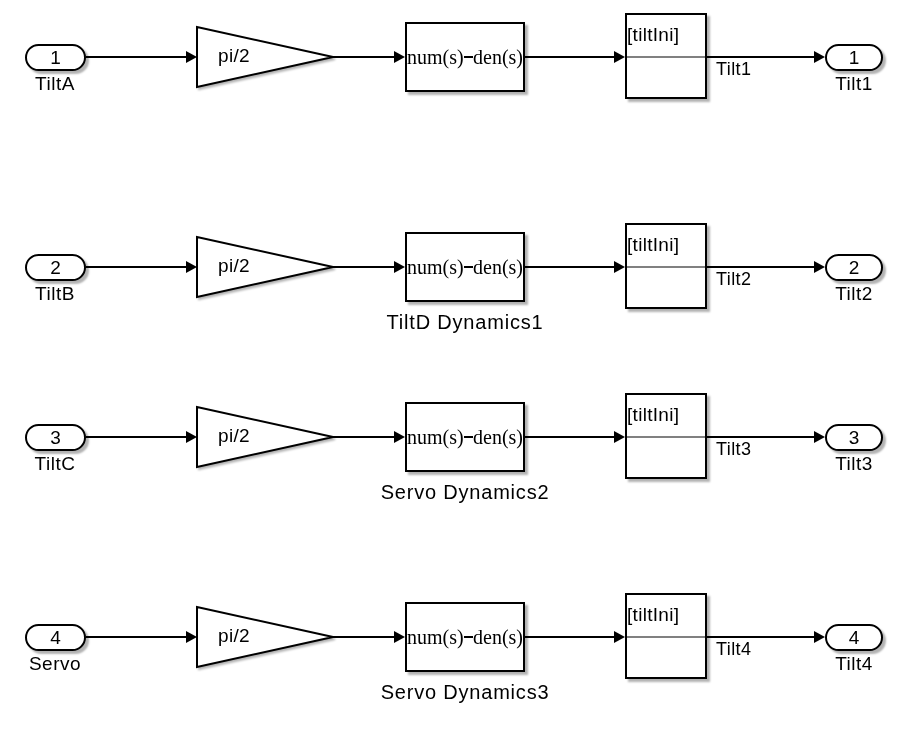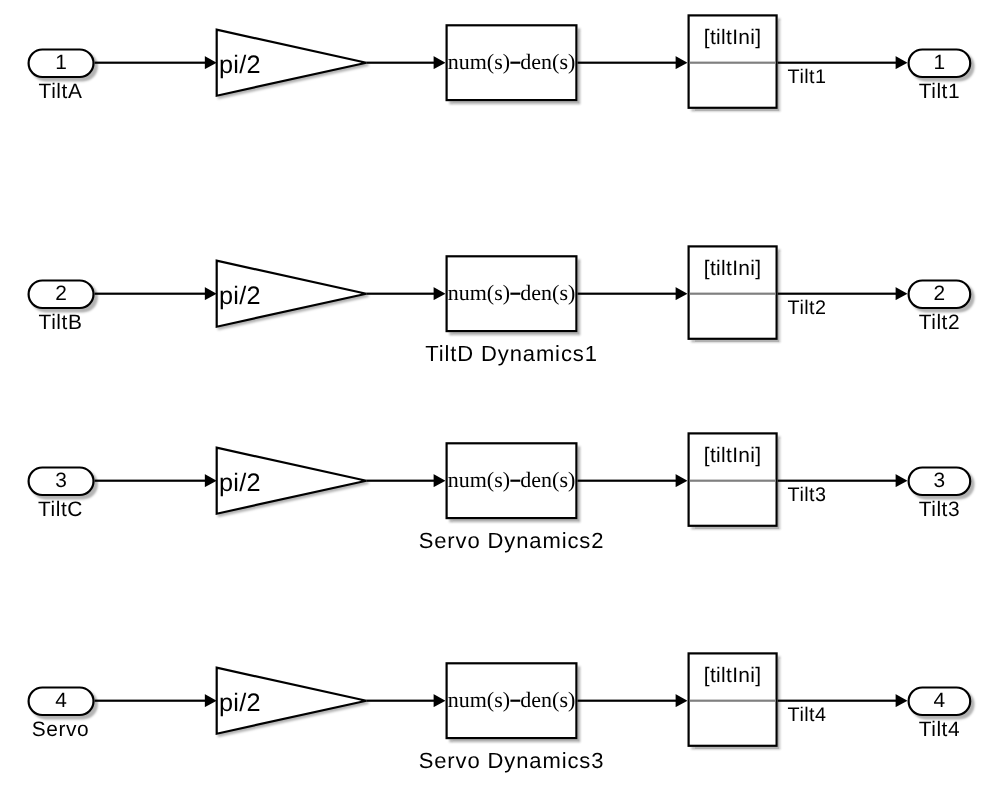--- a/index.html
+++ b/index.html
@@ -30,21 +30,21 @@
   .wire { position: absolute; top: 59px; height: 2px; background: #000; }
   .arrow { position: absolute; top: 54px; width: 12px; height: 12px; }
   .arrow polygon { fill: #000; }
 
   
   .gain-svg { position: absolute; left: 195px; top: 28px; overflow: visible;
               filter: drop-shadow(2.5px 2.5px 1px rgba(0,0,0,0.30)); }
   .gain-svg polygon { fill: #fff; stroke: #000; stroke-width: 2px; }
   .gain-text {
     position: absolute; left: 199px; top: 48px; width: 70px;
-    text-align: left; font-size: 23px; letter-spacing: 0.3px;
+    text-align: center; font-size: 19px; letter-spacing: 0.3px;
   }
 
   
   .tf {
     position: absolute; left: 405px; top: 25px;
     width: 120px; height: 70px; box-sizing: border-box;
     border: 2px solid #000; background: #fff;
     box-shadow: 3px 3px 2px rgba(0,0,0,0.30);
     display: flex; flex-direction: row; align-items: center; justify-content: center;
   }
@@ -55,21 +55,21 @@
   .tf .bar { width: 70px; height: 2px; background: #000; margin: 1px 0; }
 
   
   .ic {
     position: absolute; left: 625px; top: 16px;
     width: 82px; height: 86px; box-sizing: border-box;
     border: 2px solid #000; background: #fff;
     box-shadow: 3px 3px 2px rgba(0,0,0,0.30);
   }
   .ic .ic-value {
-    margin-top: 9px; text-align: center;
+    margin-top: 9px; 
     font-size: 19px; letter-spacing: 0.3px;
   }
   .ic .pass-line {
     position: absolute; left: 0; right: 0; top: 41px; height: 2px;
     background: #808080;
   }
 
   
   .label {
     position: absolute; text-align: center;

